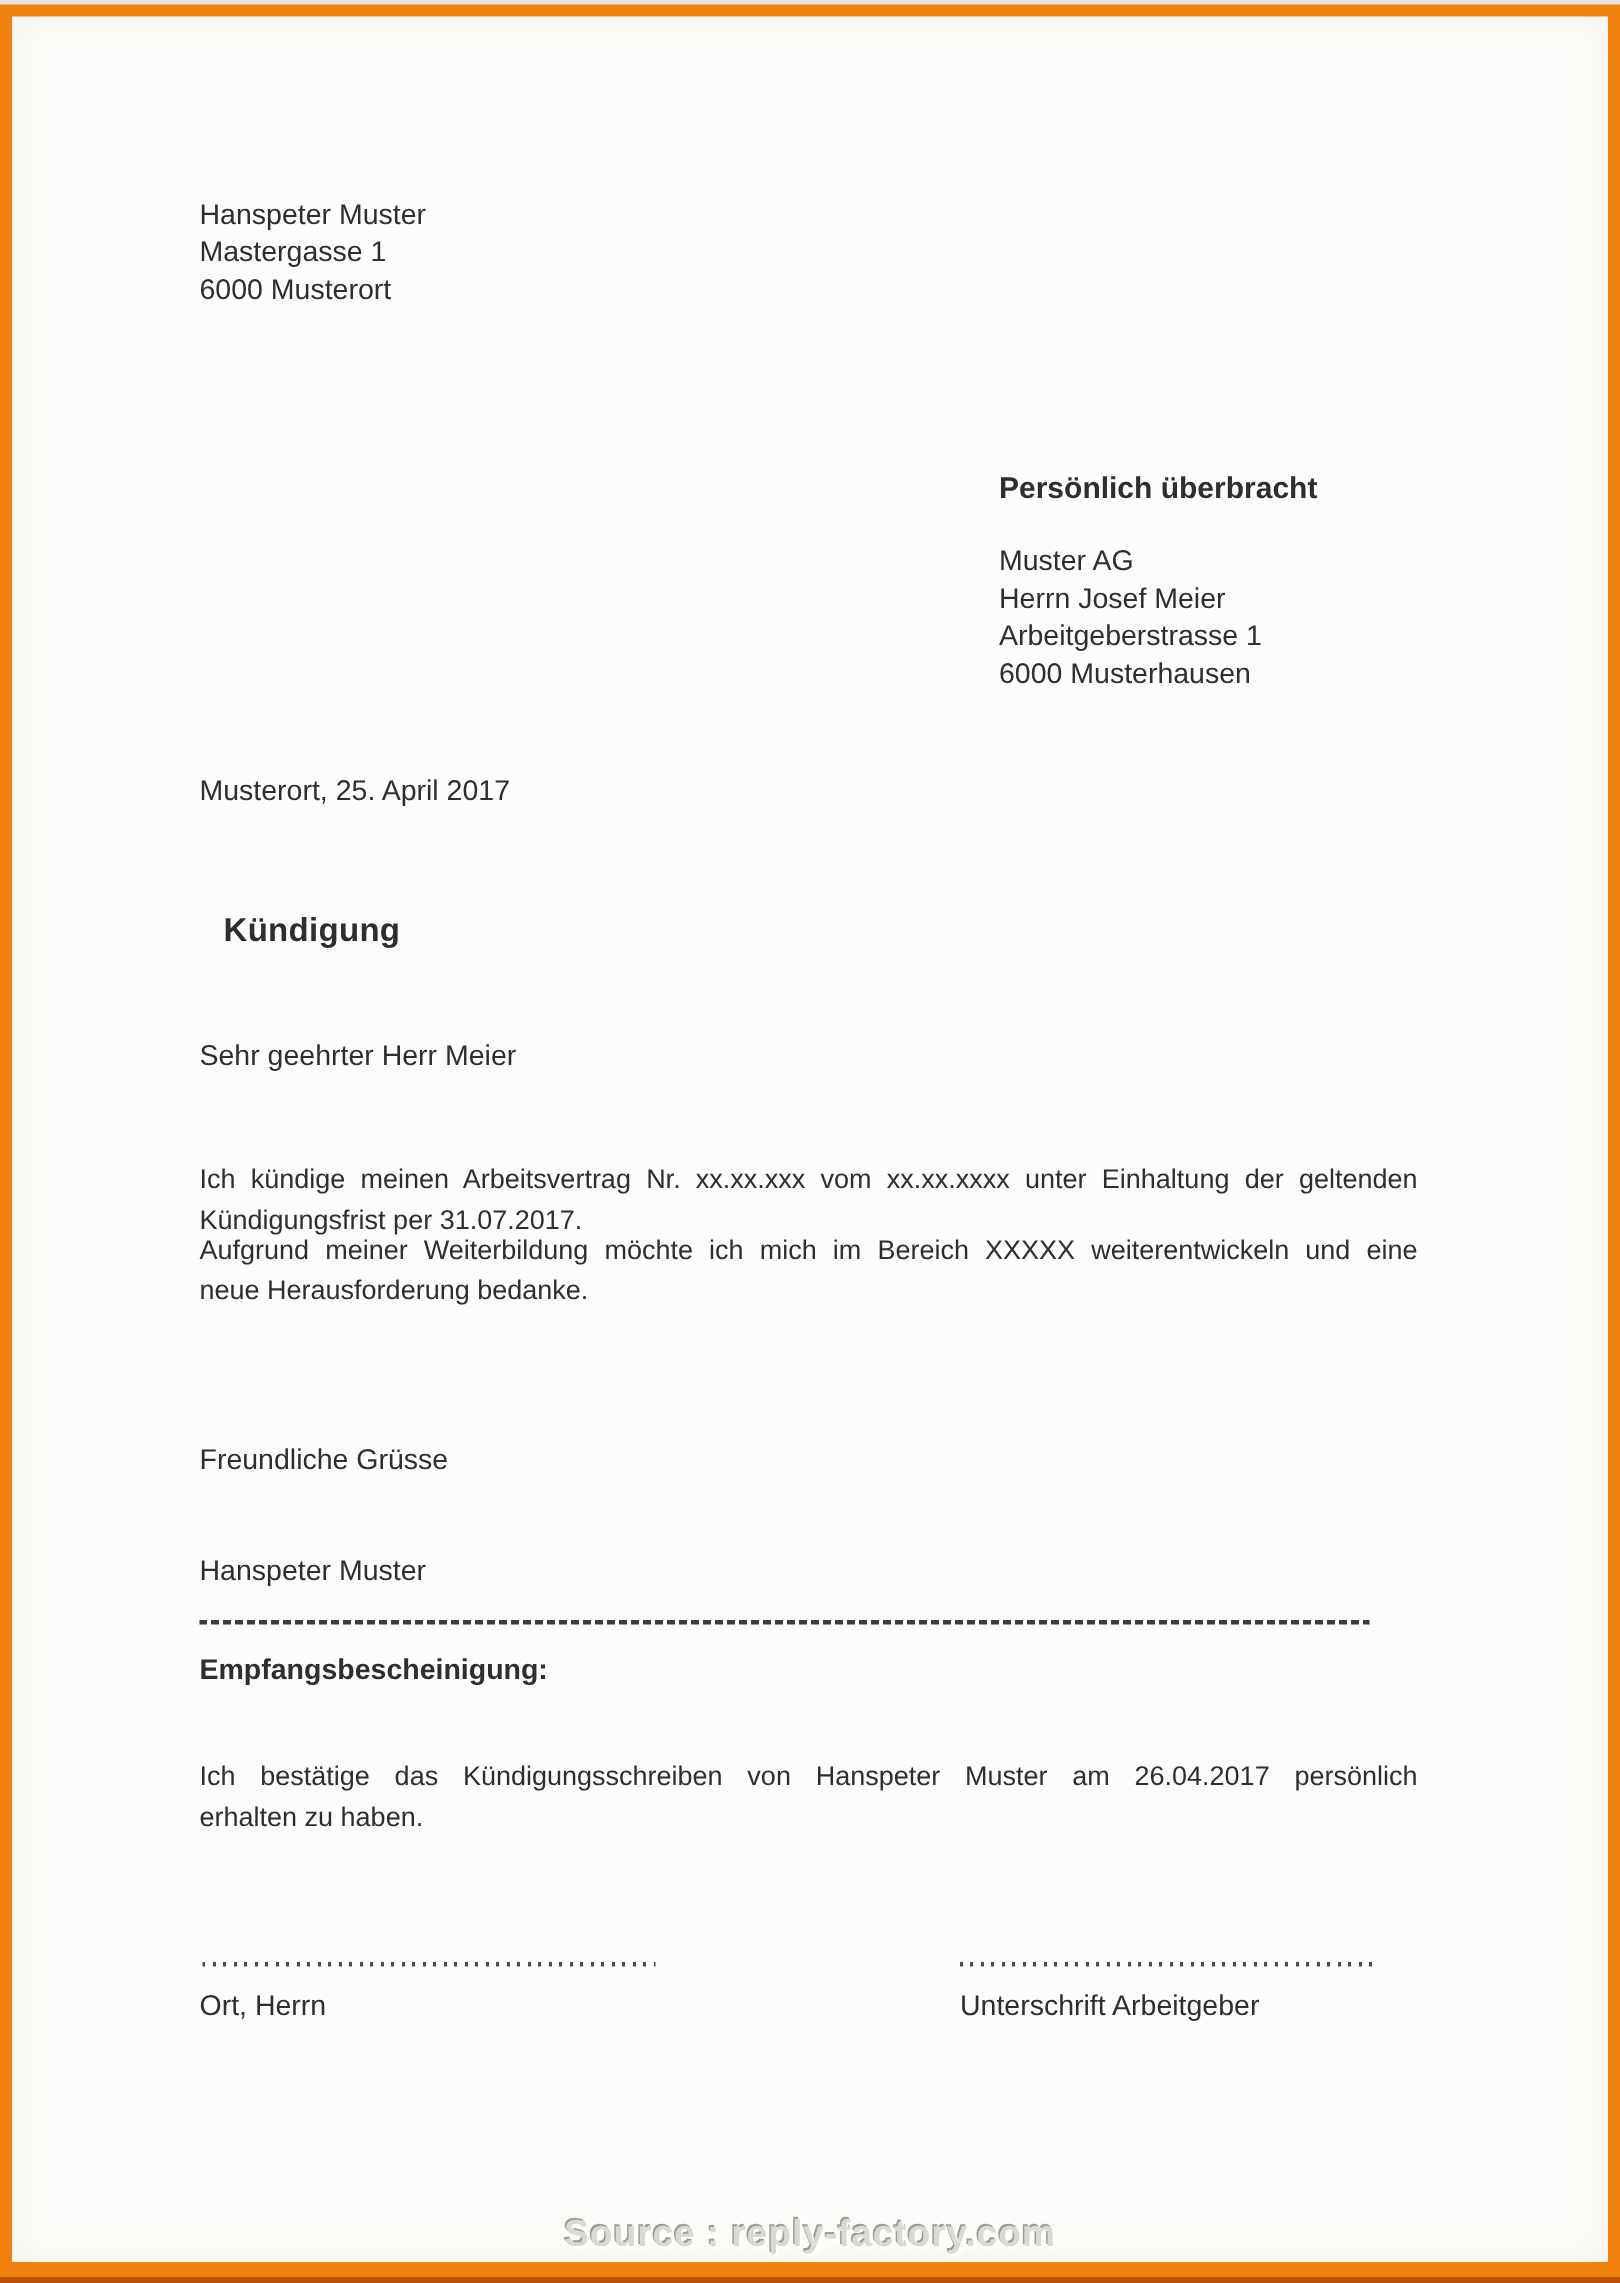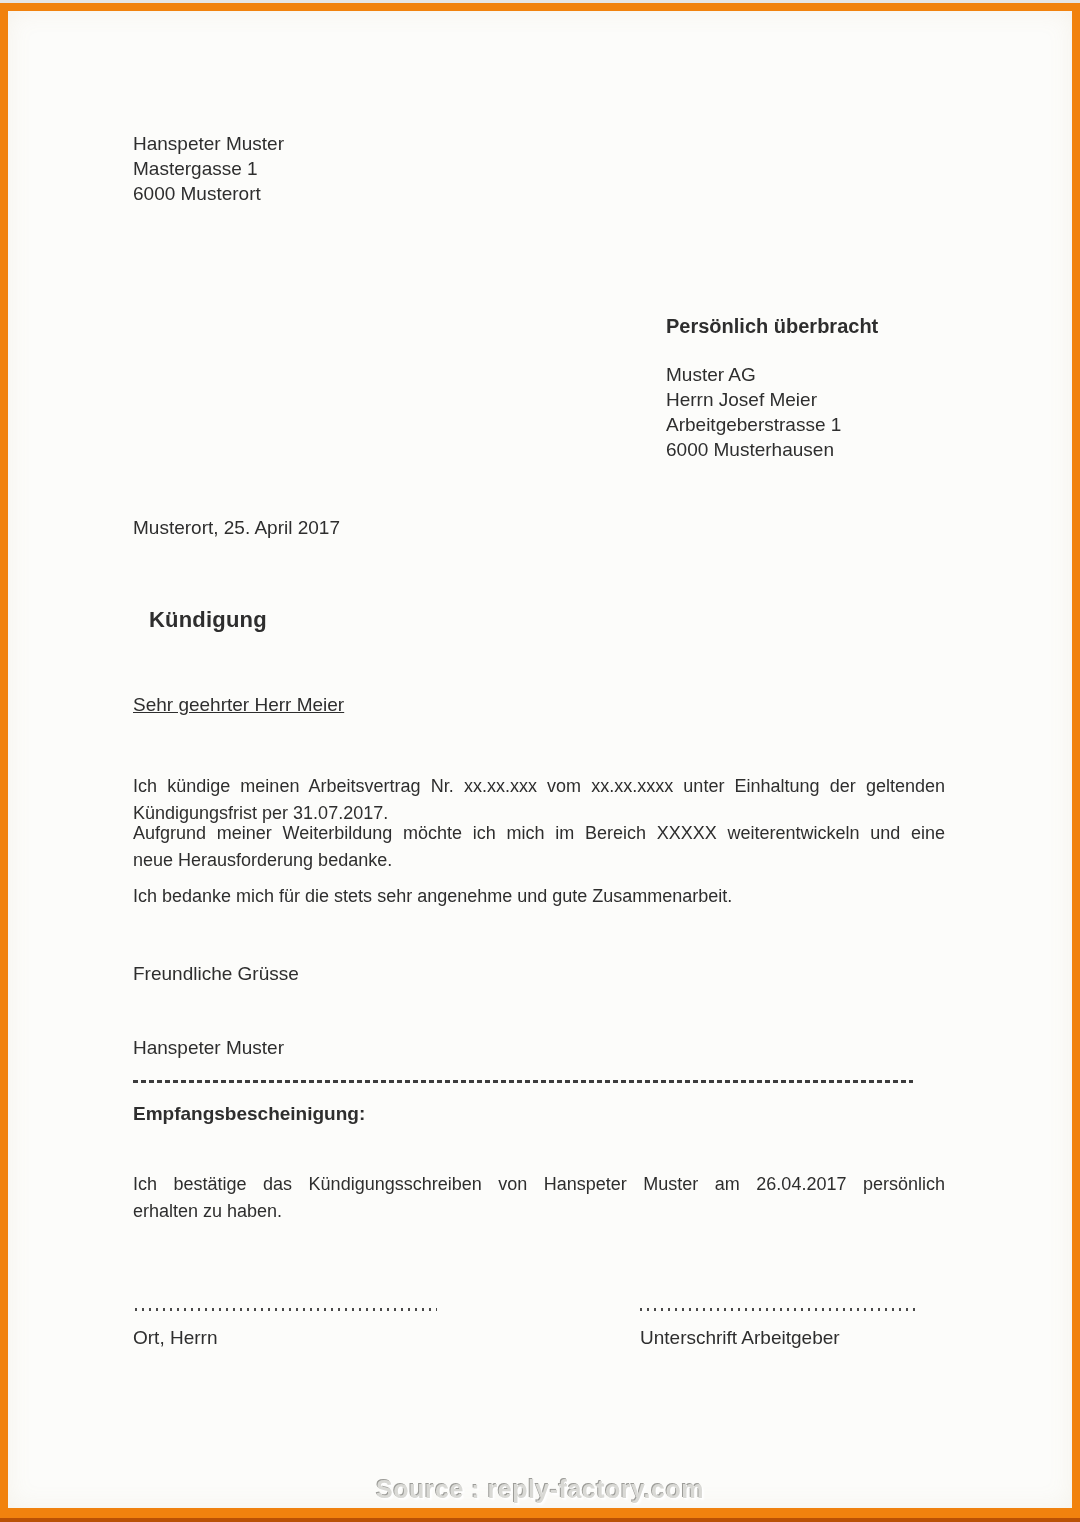--- a/index.html
+++ b/index.html
@@ -69,35 +69,32 @@
         <div>Muster AG</div>
         <div>Herrn Josef Meier</div>
         <div>Arbeitgeberstrasse 1</div>
         <div>6000 Musterhausen</div>
       </div>
 
       <div class="blk dateline" style="left:133px;top:514px;">Musterort, 25. April 2017</div>
 
       <div class="blk subject" style="left:149px;top:604px;">Kündigung</div>
 
-      <div class="blk body-text" style="left:133px;top:688px;font-size:19px;text-decoration:underline;">Sehr geehrter Herr Meier</div>
+      <div class="blk body-text" style="left:133px;top:688px;font-size:19px;">Sehr geehrter Herr Meier</div>
 
       <div class="blk body-text para" style="left:133px;top:770px;">
         <span class="jline">Ich kündige meinen Arbeitsvertrag Nr. xx.xx.xxx vom xx.xx.xxxx unter Einhaltung der geltenden</span>
         <span class="jline last">Kündigungsfrist per 31.07.2017.</span>
       </div>
 
       <div class="blk body-text para" style="left:133px;top:817px;">
         <span class="jline">Aufgrund meiner Weiterbildung möchte ich mich im Bereich XXXXX weiterentwickeln und eine</span>
         <span class="jline last">neue Herausforderung bedanke.</span>
       </div>
 
-      <div class="blk body-text para" style="left:133px;top:880px;">
-        <span class="jline last">Ich bedanke mich für die stets sehr angenehme und gute Zusammenarbeit.</span>
-      </div>
 
       <div class="blk body-text" style="left:133px;top:957px;font-size:19px;">Freundliche Grüsse</div>
 
       <div class="blk body-text" style="left:133px;top:1031px;font-size:19px;">Hanspeter Muster</div>
 
       <div class="blk dashed-sep" style="left:133px;top:1077px;"></div>
 
       <div class="blk receipt-heading" style="left:133px;top:1100px;">Empfangsbescheinigung:</div>
 
       <div class="blk body-text para" style="left:133px;top:1168px;">

